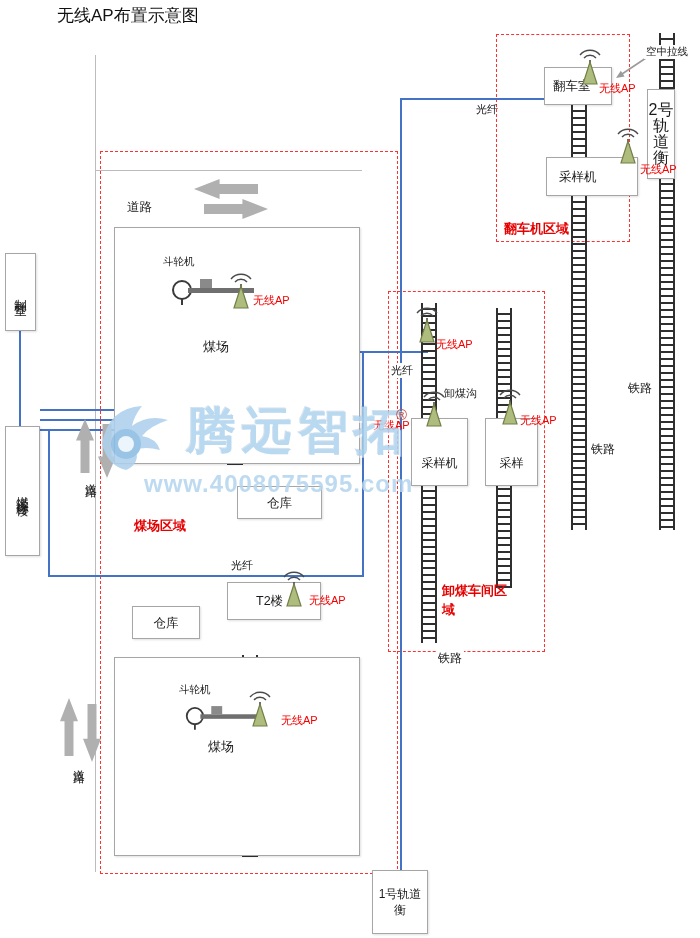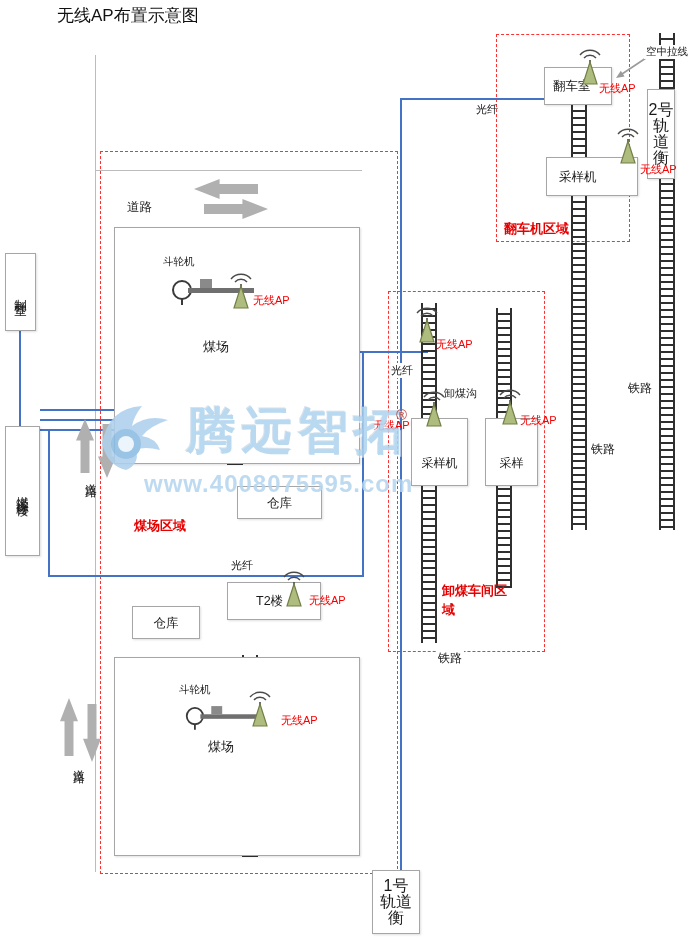--- a/index.html
+++ b/index.html
@@ -77,21 +77,21 @@
   <div class="box" style="left:114px;top:227px;width:246px;height:237px;"></div>
   <div class="box" style="left:114px;top:657px;width:246px;height:199px;"></div>
   <div class="box" style="left:237px;top:486px;width:85px;height:33px;">仓库</div>
   <div class="box" style="left:132px;top:606px;width:68px;height:33px;">仓库</div>
   <div class="box" style="left:227px;top:582px;width:94px;height:38px;justify-content:flex-start;padding-left:28px;">T2楼</div>
   <div class="box" style="left:544px;top:67px;width:68px;height:38px;justify-content:flex-start;padding-left:8px;">翻车室</div>
   <div class="box" style="left:546px;top:157px;width:92px;height:39px;justify-content:flex-start;padding-left:12px;">采样机</div>
   <div class="box" style="left:411px;top:418px;width:57px;height:68px;align-items:flex-end;padding-bottom:14px;font-size:12px;">采样机</div>
   <div class="box" style="left:485px;top:418px;width:53px;height:68px;align-items:flex-end;padding-bottom:14px;font-size:12px;">采样</div>
   <div class="box" style="left:647px;top:89px;width:28px;height:90px;padding:0;font-size:16px;">2号轨道衡</div>
-  <div class="box" style="left:372px;top:870px;width:48px;height:64px;padding:4px;font-size:16px;">1号轨道衡</div>
+  <div class="box" style="left:372px;top:870px;width:56px;height:64px;padding:4px;font-size:12px;">1号轨道衡</div>
 
   <div class="machine" style="left:170px;top:274px;">
     <svg width="88" height="34" viewBox="0 0 88 34">
       <circle cx="12" cy="16" r="9" fill="none" stroke="#3a3a3a" stroke-width="2"></circle>
       <rect x="18" y="14" width="66" height="5" fill="#6f6f6f"></rect>
       <rect x="30" y="5" width="12" height="9" fill="#8a8a8a"></rect>
       <line x1="12" y1="25" x2="12" y2="31" stroke="#3a3a3a" stroke-width="2"></line>
     </svg>
   </div>
   <div class="machine" style="left:184px;top:700px;">

